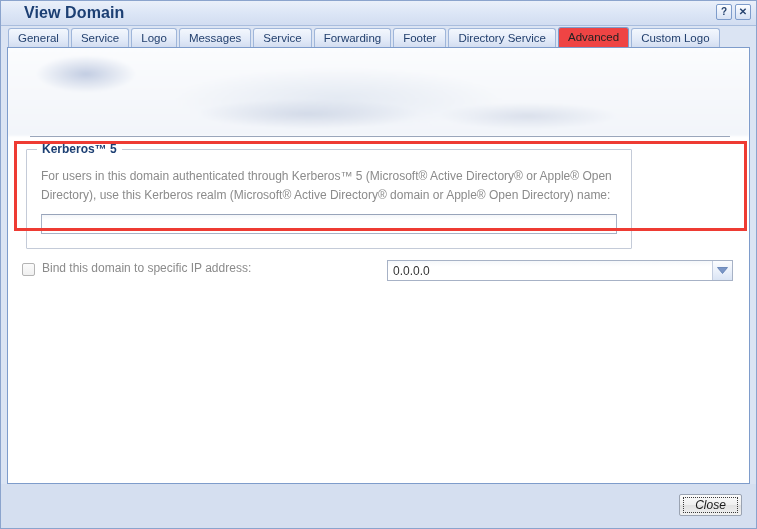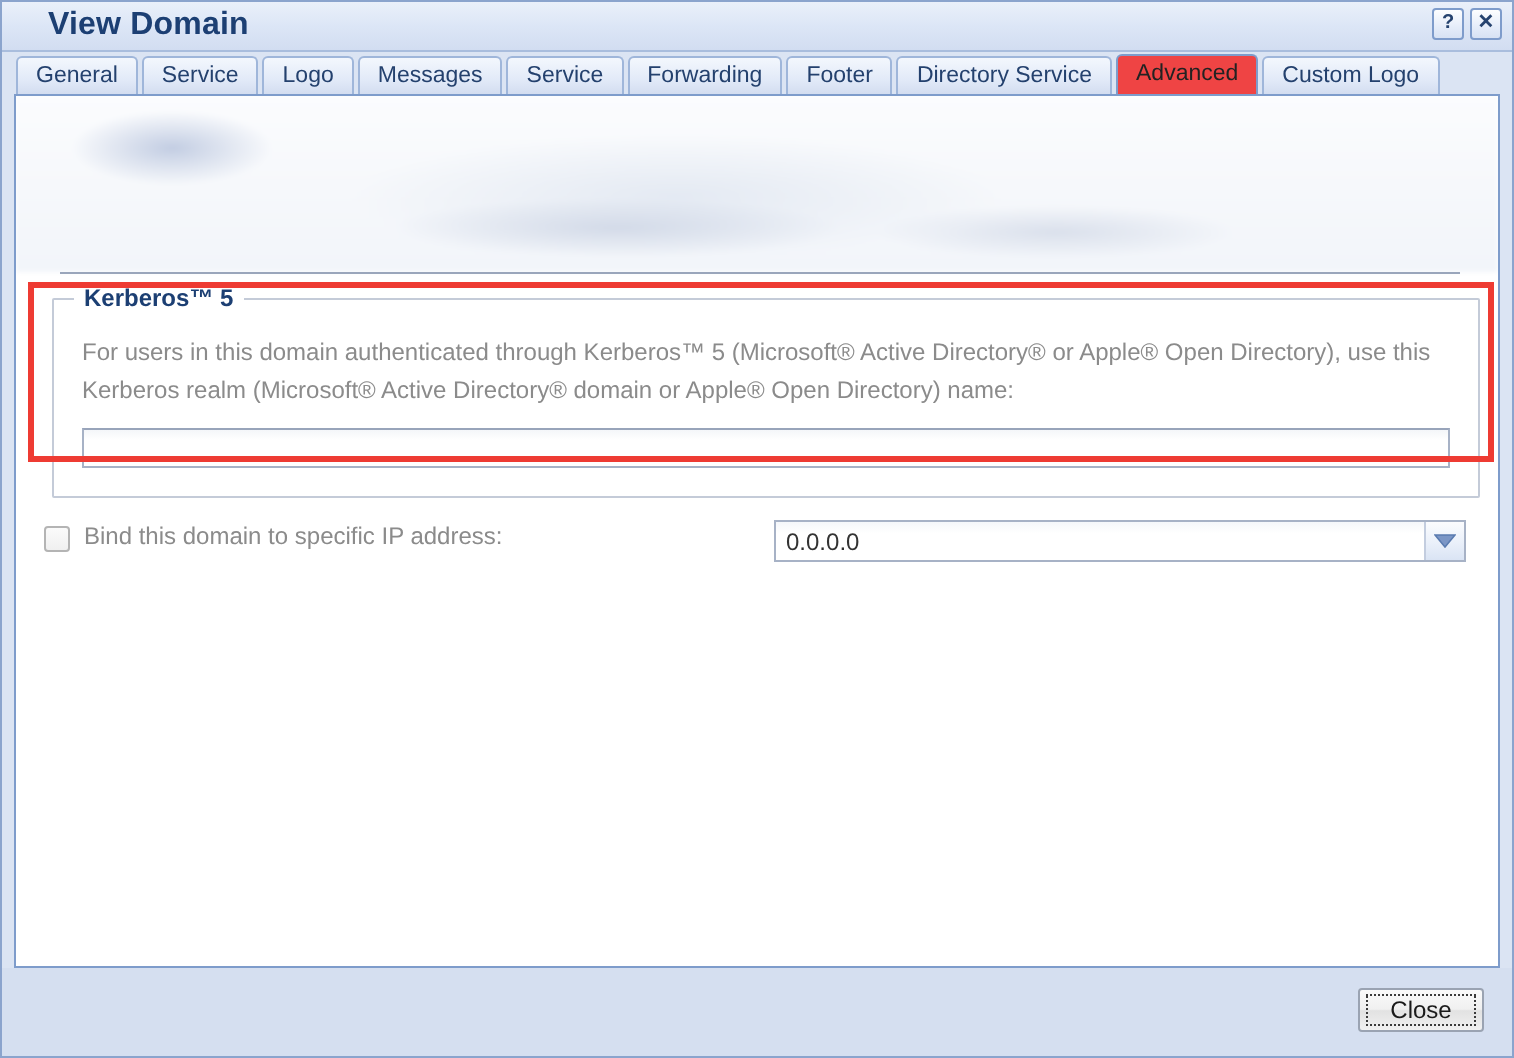--- a/index.html
+++ b/index.html
@@ -140,21 +140,21 @@
     top: 88px;
     height: 1px;
     background: #9aa6bb;
   }
 
   
   #kerberos-group {
     position: absolute;
     left: 18px;
     top: 101px;
-    width: 714px;
+    width: 606px;
     box-sizing: border-box;
     border: 1px solid #c4cbd8;
     border-radius: 1px;
     padding: 0 0 14px 0;
   }
   #kerberos-legend {
     position: absolute;
     left: 10px;
     top: -8px;
     background: #ffffff;
@@ -283,20 +283,21 @@
     height: 22px;
     box-sizing: border-box;
     border: 1px solid #9aa3b2;
     border-radius: 2px;
     background: linear-gradient(to bottom, #fafafa 0%, #f0f0f0 48%, #e2e2e2 52%, #f1f1f1 100%);
     font-family: "Liberation Sans", sans-serif;
     font-size: 12px;
     color: #1a1a1a;
     cursor: pointer;
     padding: 0;
+    font-style: italic;
   }
   #close-button-focus {
     position: absolute;
     left: 3px;
     top: 2px;
     right: 3px;
     bottom: 2px;
     border: 1px dotted #3a3a3a;
     display: flex;
     align-items: center;

